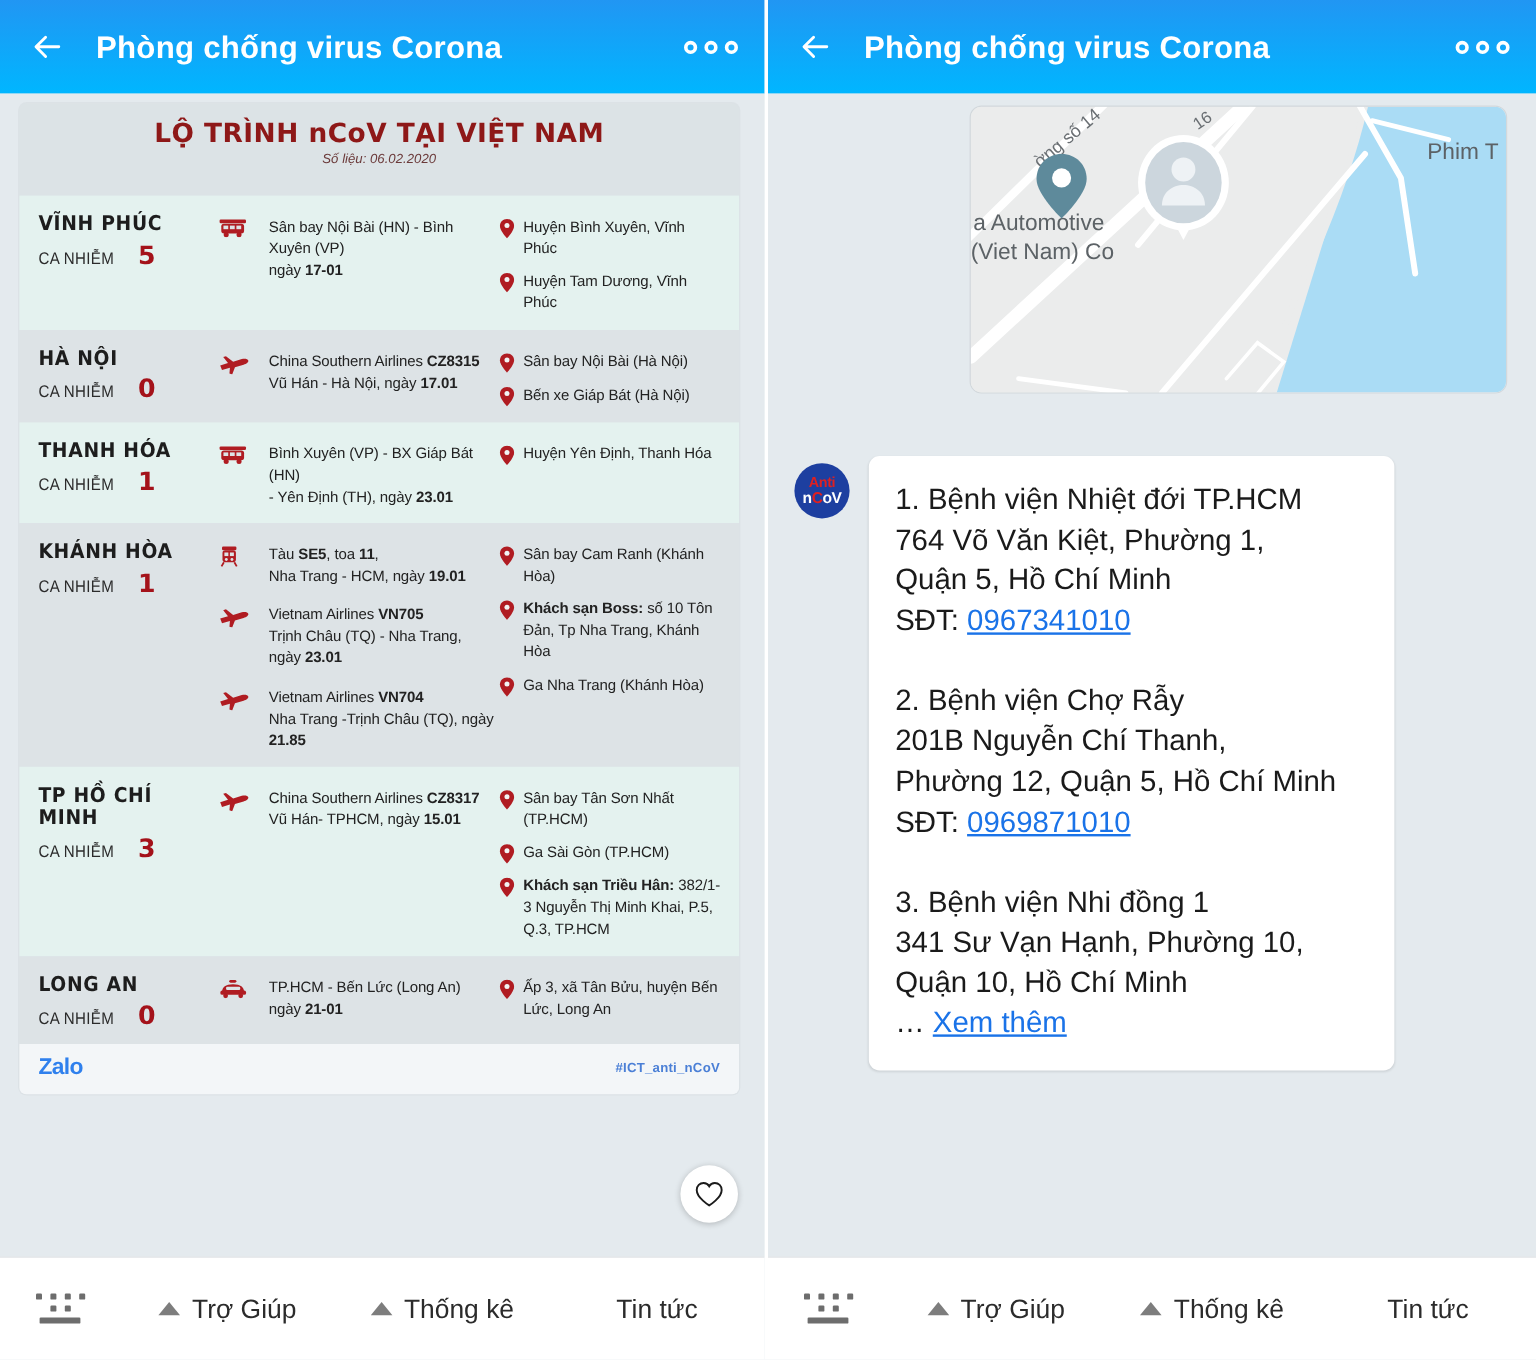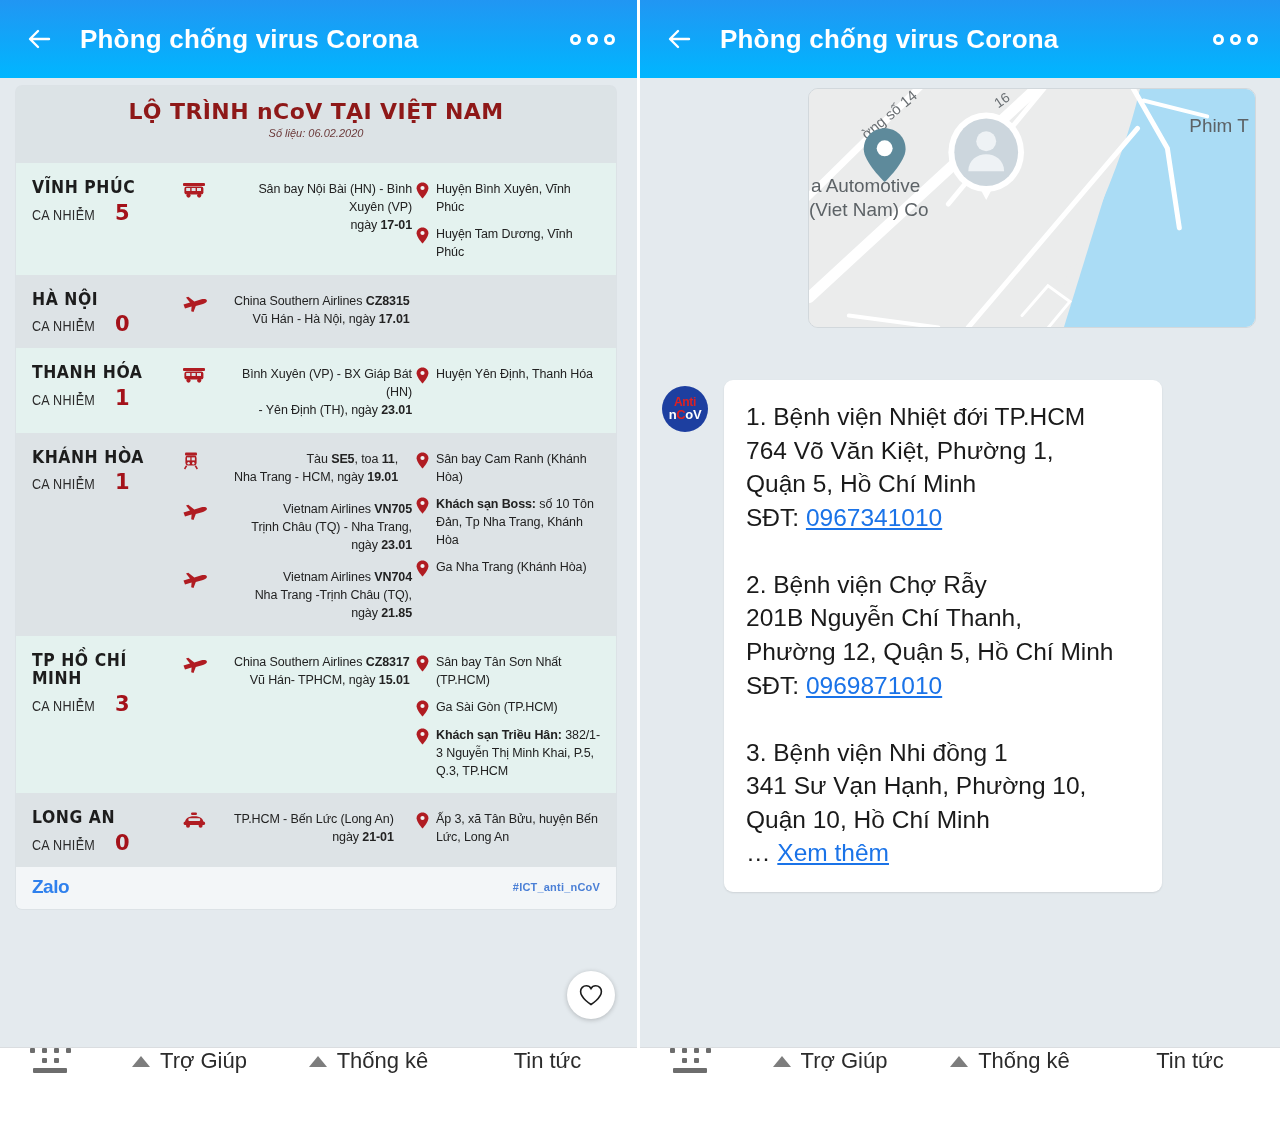--- a/index.html
+++ b/index.html
@@ -61,21 +61,21 @@
     font-family: "DejaVu Sans", sans-serif;
     font-weight: bold; font-size: 17px; color: #1d1d1d;
     letter-spacing: .6px; line-height: 1.1;
     transform: scaleX(.92); transform-origin: left center;
   }
   .prov-cases { display: flex; align-items: baseline; gap: 13px; margin-top: 6px; }
   .prov-cases .lbl { font-size: 14px; color: #2b2b2b; letter-spacing: .3px; transform: scaleX(.9); transform-origin: left; }
   .prov-cases .num { font-family: "DejaVu Sans", sans-serif; font-weight: bold; font-size: 21px; color: #a4121a; line-height: 1; }
 
   .prov-mid { width: 230px; flex: 0 0 230px; padding-top: 4px; }
-  .route { display: flex; gap: 26px; margin-bottom: 14px; text-align: right; }
+  .route { display: flex; gap: 16px; margin-bottom: 14px; }
   .route:last-child { margin-bottom: 0; }
   .route-ico { width: 26px; flex: 0 0 26px; padding-top: 2px; }
   .route-ico svg { display: block; }
   .route-txt { font-size: 12.5px; line-height: 1.45; color: #222; letter-spacing: -.1px; }
   .route-txt b { font-weight: bold; }
 
   .prov-right { flex: 1 1 auto; padding-top: 4px; padding-left: 4px; }
   .place { display: flex; gap: 7px; margin-bottom: 9px; }
   .place:last-child { margin-bottom: 0; }
   .pin { width: 13px; flex: 0 0 13px; padding-top: 2px; }
@@ -120,21 +120,21 @@
     background: #ffffff; border-radius: 9px; padding: 20px 22px 22px;
     width: 438px; box-shadow: 0 1px 2px rgba(0,0,0,.10);
     font-size: 24.5px; line-height: 1.37; color: #1a1a1a;
     white-space: pre-wrap; word-break: break-word;
   }
   .bubble a, .bubble .lnk { color: #1a73e8; text-decoration: underline; }
 
   
   .toolbar {
     height: 86px; flex: 0 0 86px; background: #ffffff;
-    border-top: 1px solid #dadde0; display: flex; align-items: flex-start;
+    border-top: 1px solid #dadde0; display: flex; align-items: center;
   }
   .tool {
     flex: 1 1 0; display: flex; align-items: center; justify-content: center;
     gap: 10px; font-size: 22px; color: #2b2b2b; position: relative;
   }
   .tool + .tool::before {
     content: ""; position: absolute; left: 0; top: 14px; bottom: 14px;
     width: 1px; background: #dfe2e5;
   }
   .tool.kb { flex: 0 0 100px; }
@@ -228,20 +228,40 @@
                 </div>
               </div>
               <div class="prov-mid">
                 <div class="route">
                   <span class="route-ico">
                     <svg width="26" height="18" viewBox="0 0 26 18">
                       <path d="M1.5 10.5 L8 8.5 L4 3.5 L6.3 2.8 L12.3 7.4 L19.5 5.2 C22 4.6 24.5 5 24.9 6.4 C25.3 7.8 23.4 9.2 21 9.9 L13.8 12 L11.5 18 L9.2 17.3 L9.6 12.5 L3 14.4 Z" fill="#b01c22"></path>
                     </svg>
                   </span>
                   <span class="route-txt">China Southern Airlines <b>CZ8315</b><br>Vũ Hán - Hà Nội, ngày <b>17.01</b></span>
+                </div>
+              </div>
+              <div class="prov-right">
+                <div class="place">
+                  <span class="pin">
+                    <svg width="13" height="17" viewBox="0 0 13 17">
+                      <path d="M6.5 0.5 C10 0.5 12.4 3 12.4 6.3 C12.4 10.4 6.5 16.6 6.5 16.6 C6.5 16.6 0.6 10.4 0.6 6.3 C0.6 3 3 0.5 6.5 0.5 Z" fill="#b01c22"></path>
+                      <circle cx="6.5" cy="6" r="2.1" fill="#f1f4f4"></circle>
+                    </svg>
+                  </span>
+                  <span class="place-txt">Sân bay Nội Bài (Hà Nội)</span>
+                </div>
+                <div class="place">
+                  <span class="pin">
+                    <svg width="13" height="17" viewBox="0 0 13 17">
+                      <path d="M6.5 0.5 C10 0.5 12.4 3 12.4 6.3 C12.4 10.4 6.5 16.6 6.5 16.6 C6.5 16.6 0.6 10.4 0.6 6.3 C0.6 3 3 0.5 6.5 0.5 Z" fill="#b01c22"></path>
+                      <circle cx="6.5" cy="6" r="2.1" fill="#f1f4f4"></circle>
+                    </svg>
+                  </span>
+                  <span class="place-txt">Bến xe Giáp Bát (Hà Nội)</span>
                 </div>
               </div>
             </div>
             <div class="prov alt">
               <div class="prov-left">
                 <div class="prov-name">THANH HÓA</div>
                 <div class="prov-cases">
                   <span class="lbl">CA NHIỄM</span>
                   <span class="num">1</span>
                 </div>

